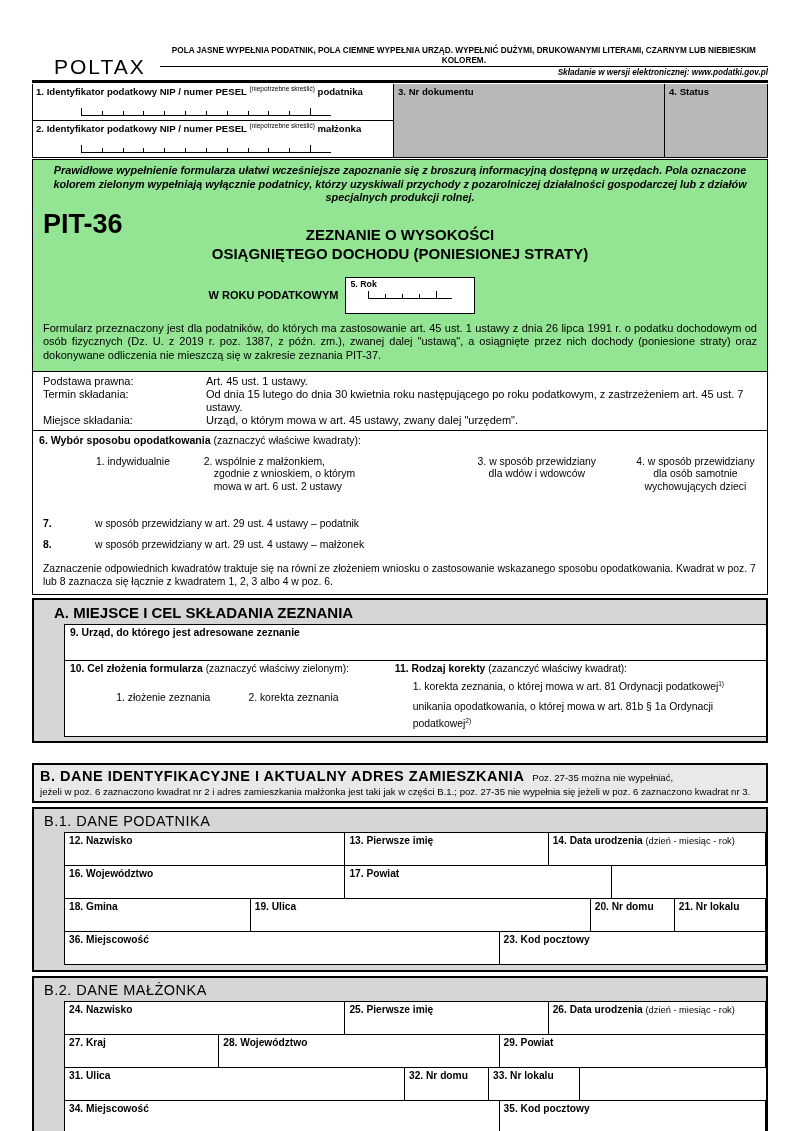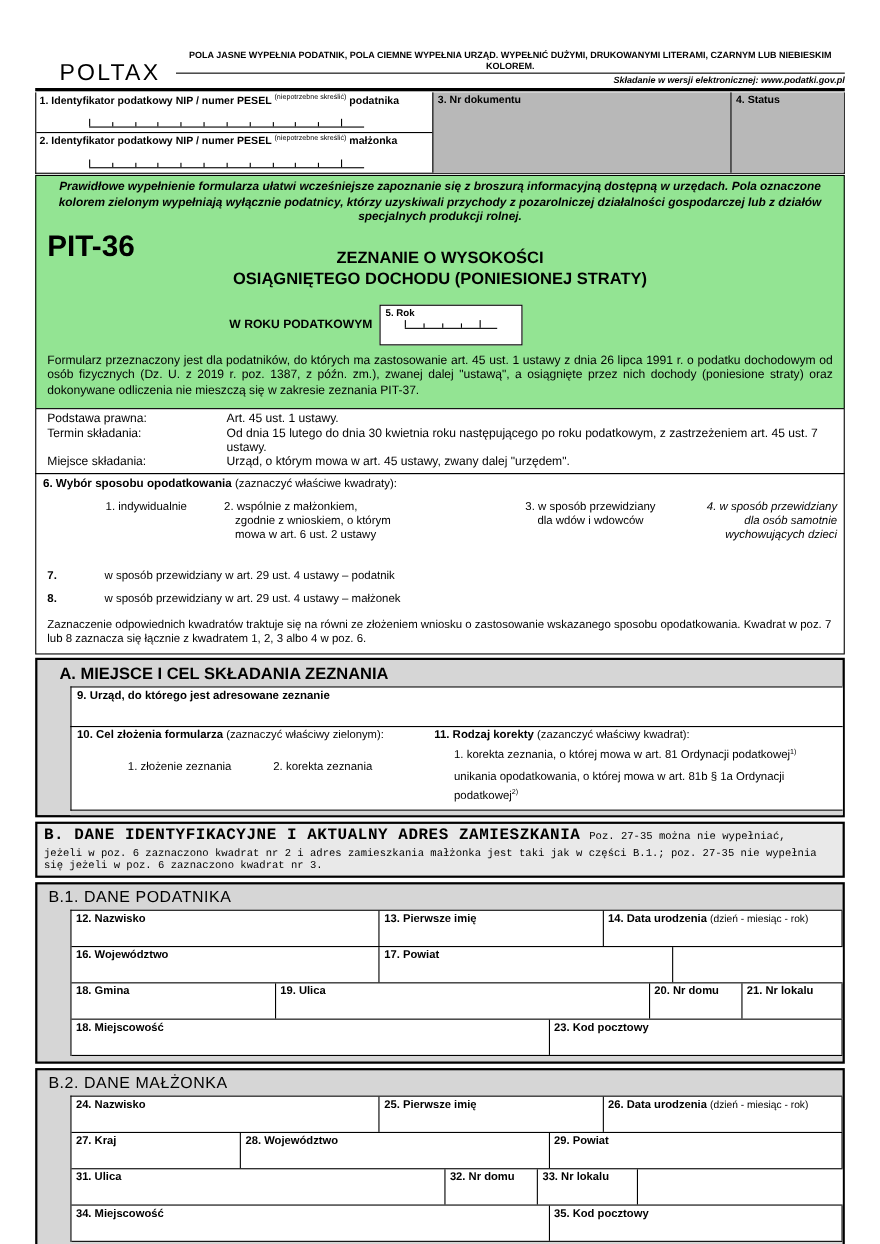--- a/index.html
+++ b/index.html
@@ -52,21 +52,21 @@
   .legal-label{width:163px;flex:none;}
 
   
   .opt-block{border:1px solid #000;margin-top:-1px;padding:3px 6px 4px 6px;font-size:10.4px;}
   .opt-head b{font-size:10.6px;}
   .opt-row{display:flex;padding-left:57px;margin-top:10px;min-height:52px;}
   .opt{white-space:pre-line;line-height:12.5px;}
   .o1{width:110px;}
   .o2{width:235px;padding-left:10px;text-indent:-10px;}
   .o3{width:190px;text-align:center;}
-  .o4{width:134px;text-align:right;font-style:italic;}
+  .o4{width:134px;text-align:center;}
   .row78{display:flex;margin:10px 0 0 4px;}
   .row78 .num{width:52px;font-weight:bold;}
   .opt-note{margin:12px 0 2px 0;padding:0 4px;line-height:13px;}
   .gap2{height:3px;}
 
   
   .section{border:2px solid #000;background:#d6d6d6;}
   .secA{margin-top:0;}
   .sec-title{font-size:15px;font-weight:bold;padding:4px 6px 3px 20px;}
   .sec-body{margin-left:30px;background:#fff;}
@@ -76,21 +76,21 @@
   .f9{height:37px;}
   .ab-row{display:flex;margin-top:-1px;align-items:stretch;}
   .f10{width:46.4%;box-sizing:border-box;}
   .f11{width:53.6%;box-sizing:border-box;border-left:none;}
   .f10-opts{display:flex;justify-content:center;gap:38px;font-size:10.4px;margin-top:18px;}
   .f11-opt{font-size:10.4px;margin:6px 0 0 18px;}
   .f11-opt2{font-size:10.4px;margin:8px 0 2px 18px;line-height:14px;}
   .sec-bottom-pad{height:4px;}
 
   
-  .secB-head{margin-top:4px;padding:3px 6px 4px 6px;background:#e9e9e9;font-family:Liberation Mono, monospace;}
+  .secB-head{margin-top:20px;padding:3px 6px 4px 6px;background:#e9e9e9;}
   .secB-title-line{display:flex;align-items:baseline;}
   .secB-big{font-size:14.5px;font-weight:bold;letter-spacing:0.5px;}
   .secB-small{font-size:9.6px;margin-left:8px;}
   .secB-note2{font-size:9.6px;margin-top:2px;}
 
   
   .sub-sec{border:2px solid #000;background:#d6d6d6;margin-top:4px;}
   .sub-title{font-size:14.5px;padding:4px 6px 3px 10px;letter-spacing:0.5px;}
   .tbl{margin-left:30px;background:#fff;border-left:1px solid #000;border-top:1px solid #000;margin-bottom:5px;}
   .trow{display:flex;border-bottom:1px solid #000;}
@@ -266,21 +266,21 @@
         <div class="tcell" style="width:40%"><b>16. Województwo</b></div>
         <div class="tcell" style="width:38%"><b>17. Powiat</b></div>
       </div>
       <div class="trow">
         <div class="tcell" style="width:26.5%"><b>18. Gmina</b></div>
         <div class="tcell" style="width:48.5%"><b>19. Ulica</b></div>
         <div class="tcell" style="width:12%"><b>20. Nr domu</b></div>
         <div class="tcell" style="width:13%"><b>21. Nr lokalu</b></div>
       </div>
       <div class="trow">
-        <div class="tcell" style="width:62%"><b>18. Miejscowość</b></div>
+        <div class="tcell" style="width:62%"><b>36. Miejscowość</b></div>
         <div class="tcell" style="width:38%"><b>23. Kod pocztowy</b></div>
       </div>
     </div>
   </div>
 
   <div class="sub-sec">
     <div class="sub-title">B.2. DANE MAŁŻONKA</div>
     <div class="tbl">
       <div class="trow">
         <div class="tcell" style="width:40%"><b>24. Nazwisko</b></div>

